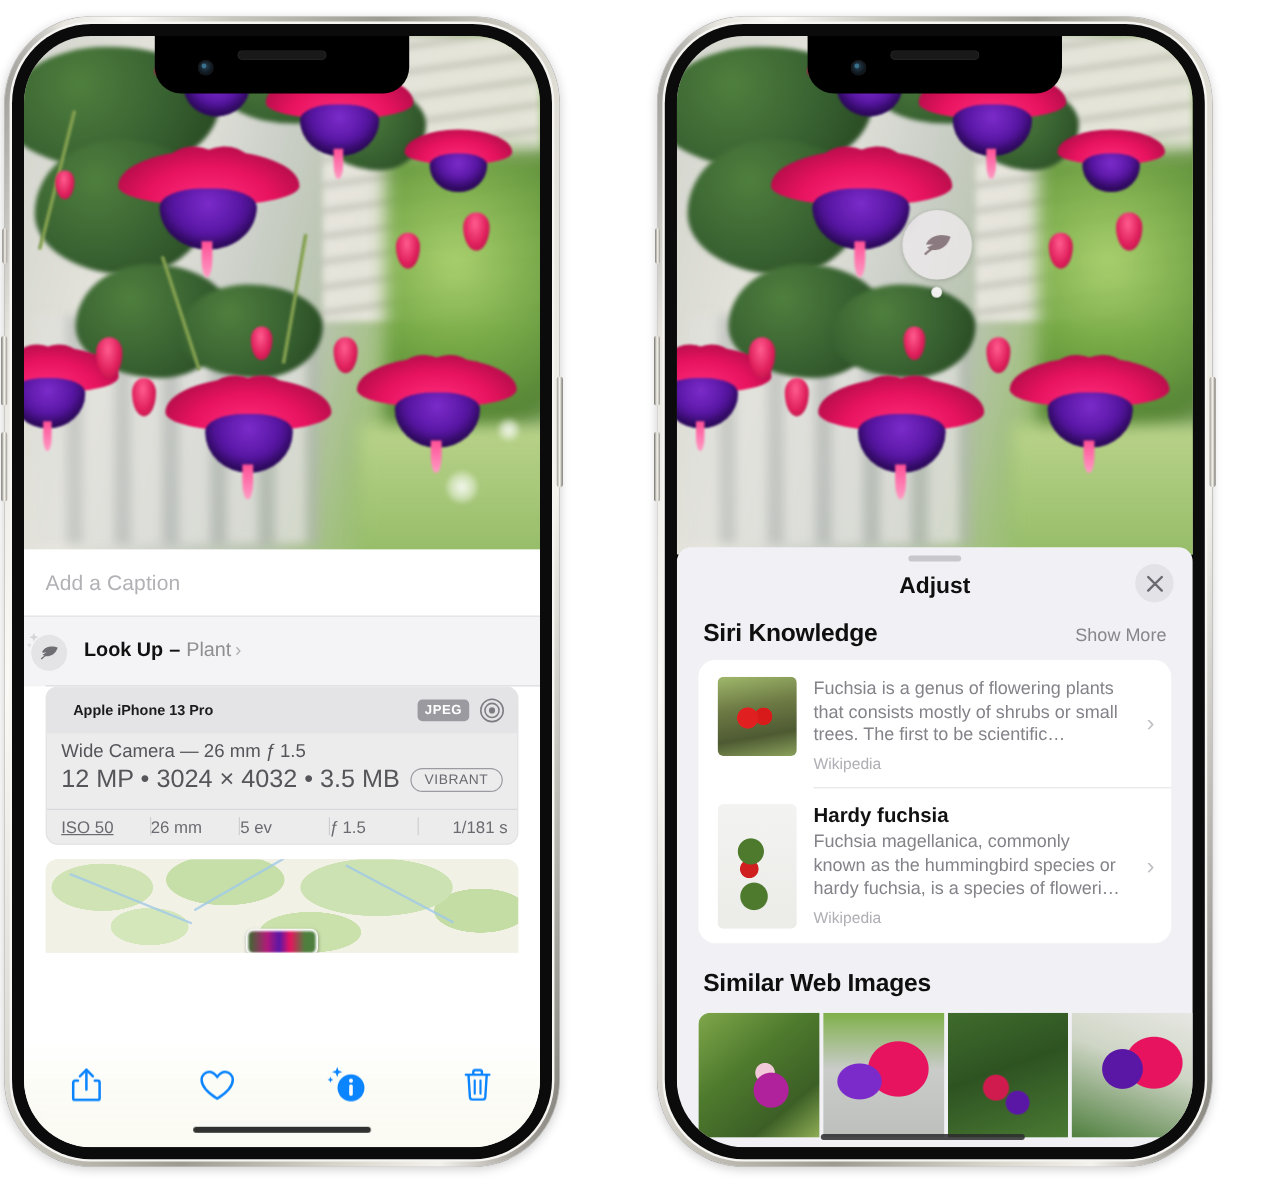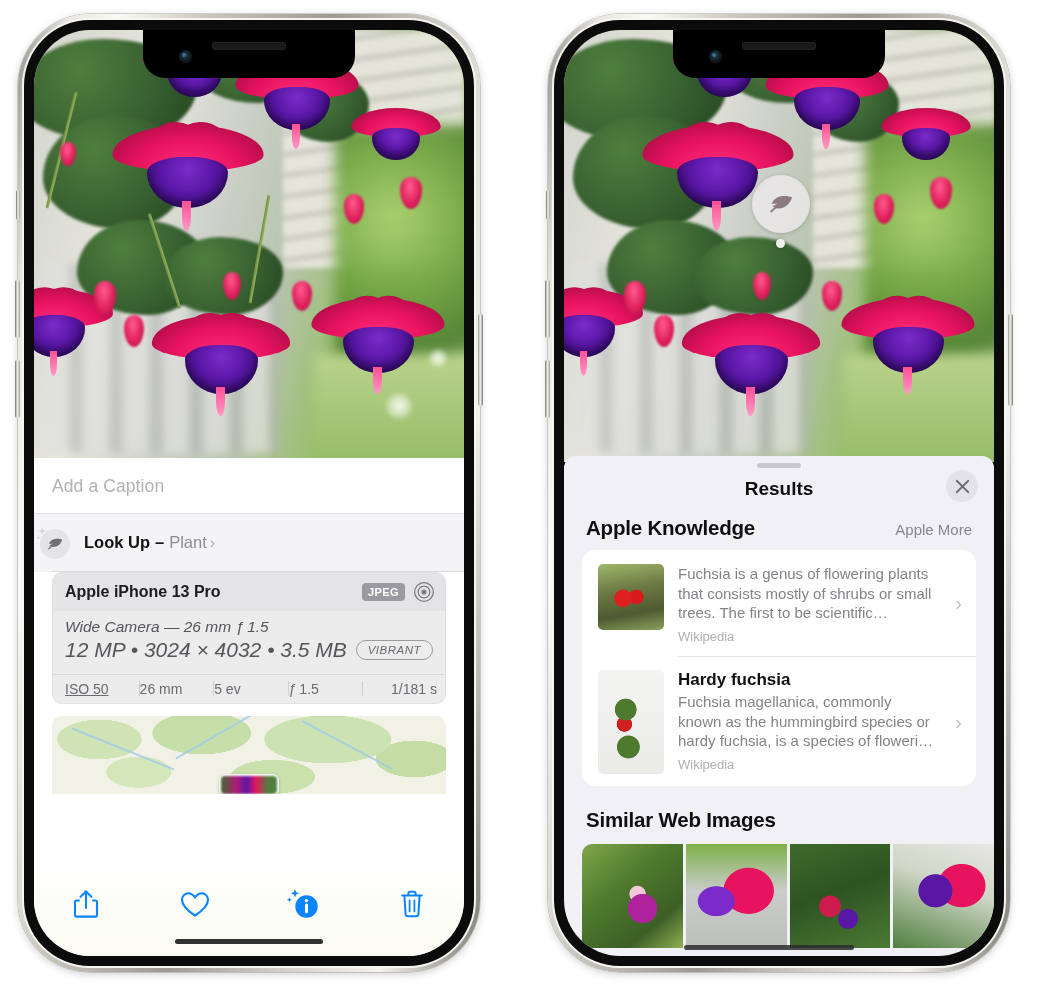--- a/index.html
+++ b/index.html
@@ -7,21 +7,21 @@
   html, body {
     width: 1055px; height: 985px;
     background: #ffffff;
     font-family: "Liberation Sans", sans-serif;
     overflow: hidden;
   }
   .stage { position: relative; width: 1055px; height: 985px; background:#fff; }
 
   
   .phone { position: absolute; top: 14px; width: 462px; height: 958px; }
-  .phone.left  { left: 18px; }
+  .phone.left  { left: 4px; }
   .phone.right { left: 548px; }
 
   .frame-outer {
     position: absolute; inset: 0;
     border-radius: 72px;
     background: linear-gradient(100deg,#8e8d88 0%,#e8e6df 8%,#fbfaf6 16%,#c9c6bd 30%,#9d9a92 50%,#d6d3ca 70%,#f4f2ec 84%,#a3a099 95%,#7d7b75 100%);
     box-shadow: 0 2px 9px rgba(0,0,0,.20), 0 0 0 0.5px rgba(120,118,112,.5);
   }
   .frame-mid {
     position: absolute; inset: 4px;
@@ -184,27 +184,27 @@
   .file-name { font-size:16.5px; color:#5b5b60; }
 
   .exif-card {
     margin: 0 18px 12px 18px; border-radius:10px; overflow:hidden;
     background:#ececed; border:.5px solid #e1e1e3;
   }
   .exif-head {
     display:flex; align-items:center; justify-content:space-between;
     padding: 8px 10px 8px 12px; background:#e4e4e6;
   }
-  .exif-device { font-size:16px; font-weight:700; color:#1c1c1e; }
+  .exif-device { font-size:12px; font-weight:700; color:#1c1c1e;margin-left:10px; }
   .exif-head-right { display:flex; align-items:center; gap:8px; }
   .jpeg-badge {
     background:#9a9aa0; color:#fff; font-size:11px; font-weight:700;
     letter-spacing:.4px; padding:3px 6px; border-radius:4px;
   }
-  .exif-body { padding: 7px 12px 6px 12px; font-style: italic; }
+  .exif-body { padding: 7px 12px 6px 12px; }
   .exif-line1 { font-size:15.5px; color:#55555a; padding-bottom:2px; }
   .exif-line2row { display:flex; align-items:center; justify-content:space-between; padding-bottom:6px; }
   .exif-line2 { font-size:21px; color:#55555a; }
   .vibrant-pill {
     border:1.2px solid #9b9ba1; color:#6a6a70; font-size:11.5px;
     letter-spacing:.5px; padding:3px 11px; border-radius:11px;
   }
   .exif-foot {
     display:flex; align-items:center; border-top:.5px solid #d8d8da;
     padding: 6px 4px 6px 8px;
@@ -621,31 +621,31 @@
             <path d="M21.5 6.2c-1.4 4.9-5 8.6-9.6 9.4-3.3.6-5.9-.3-7.2-1.6 1.6-.6 3-1.5 4.4-2.6-1.8.5-3.6.6-5.1.3 1.3-3.6 5-6.3 9.6-6.6 3.3-.2 6 .4 7.9 1.1z" fill="#8b7a80"></path>
             <path d="M2.6 18.4c1.6-1.7 3.6-3.3 5.9-4.6l.9 1.3c-2.2 1.2-4.1 2.7-5.6 4.3z" fill="#8b7a80"></path>
           </svg>
         </div>
         <div class="lookup-dot" style="left:212px;top:209px"></div>
       </div>
 
       <div class="results-sheet" style="height:500px">
         <div class="grabber"></div>
         <div class="results-head">
-          <div class="results-title">Results</div>
+          <div class="results-title">Adjust</div>
           <div class="close-btn">
             <svg width="17" height="17" viewBox="0 0 18 18">
               <path d="M3 3 L15 15 M15 3 L3 15" stroke="#69696f" stroke-width="2.1" stroke-linecap="round"></path>
             </svg>
           </div>
         </div>
 
         <div class="section-head">
-          <div class="section-title">Apple Knowledge</div>
-          <div class="show-more">Apple More</div>
+          <div class="section-title">Siri Knowledge</div>
+          <div class="show-more">Show More</div>
         </div>
 
         <div class="know-card">
           <div class="know-row">
             <div class="know-thumb">
               <div class="art art-wiki1"></div>
             </div>
             <div class="know-text">
               <div class="know-desc">Fuchsia is a genus of flowering plants that consists mostly of shrubs or small trees. The first to be scientific…</div>
               <div class="know-source">Wikipedia</div>

